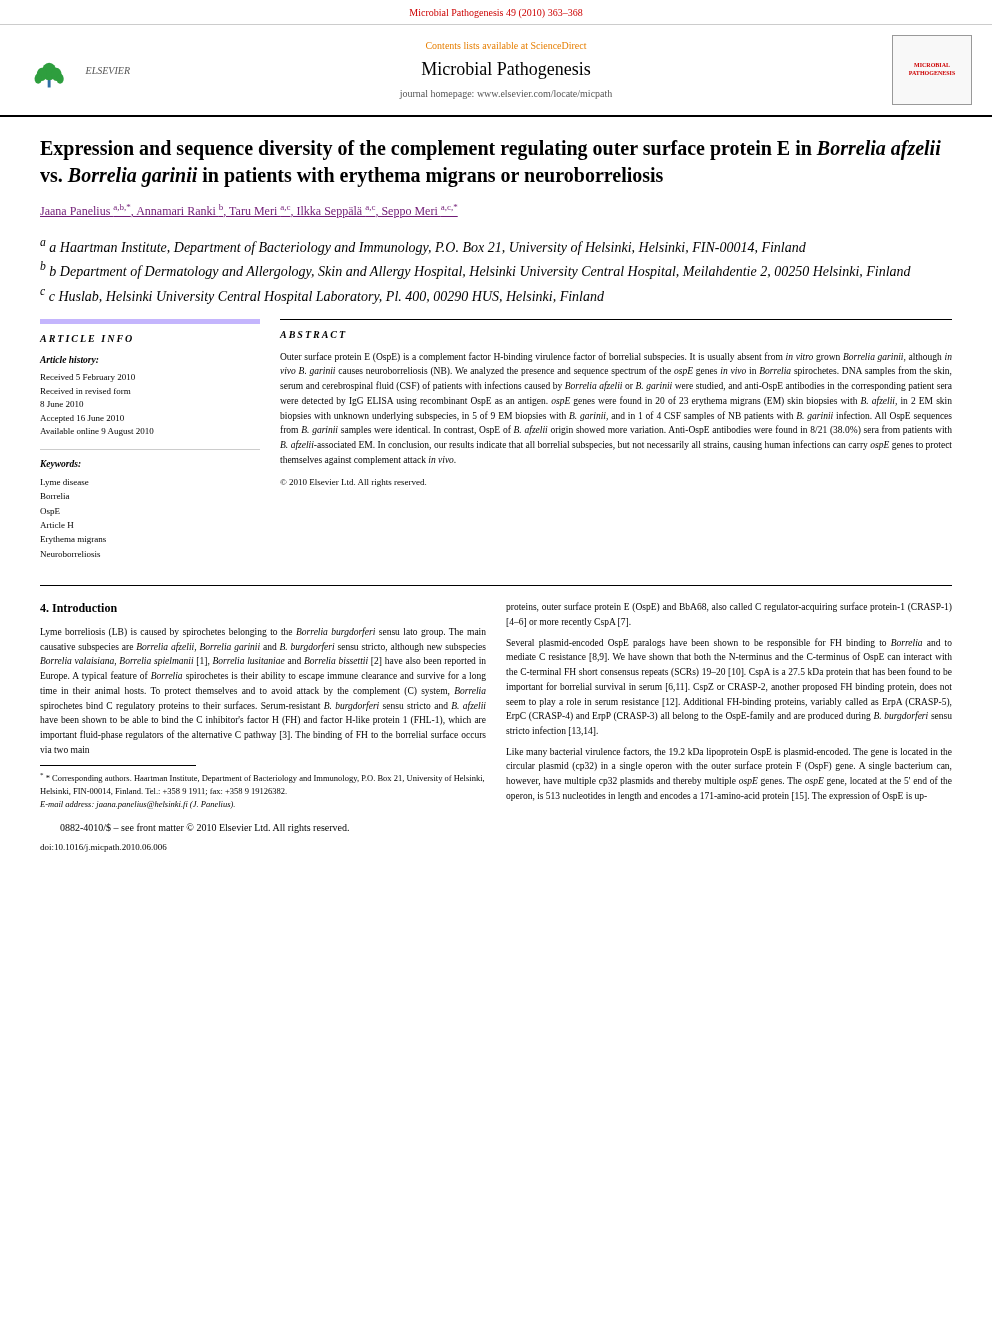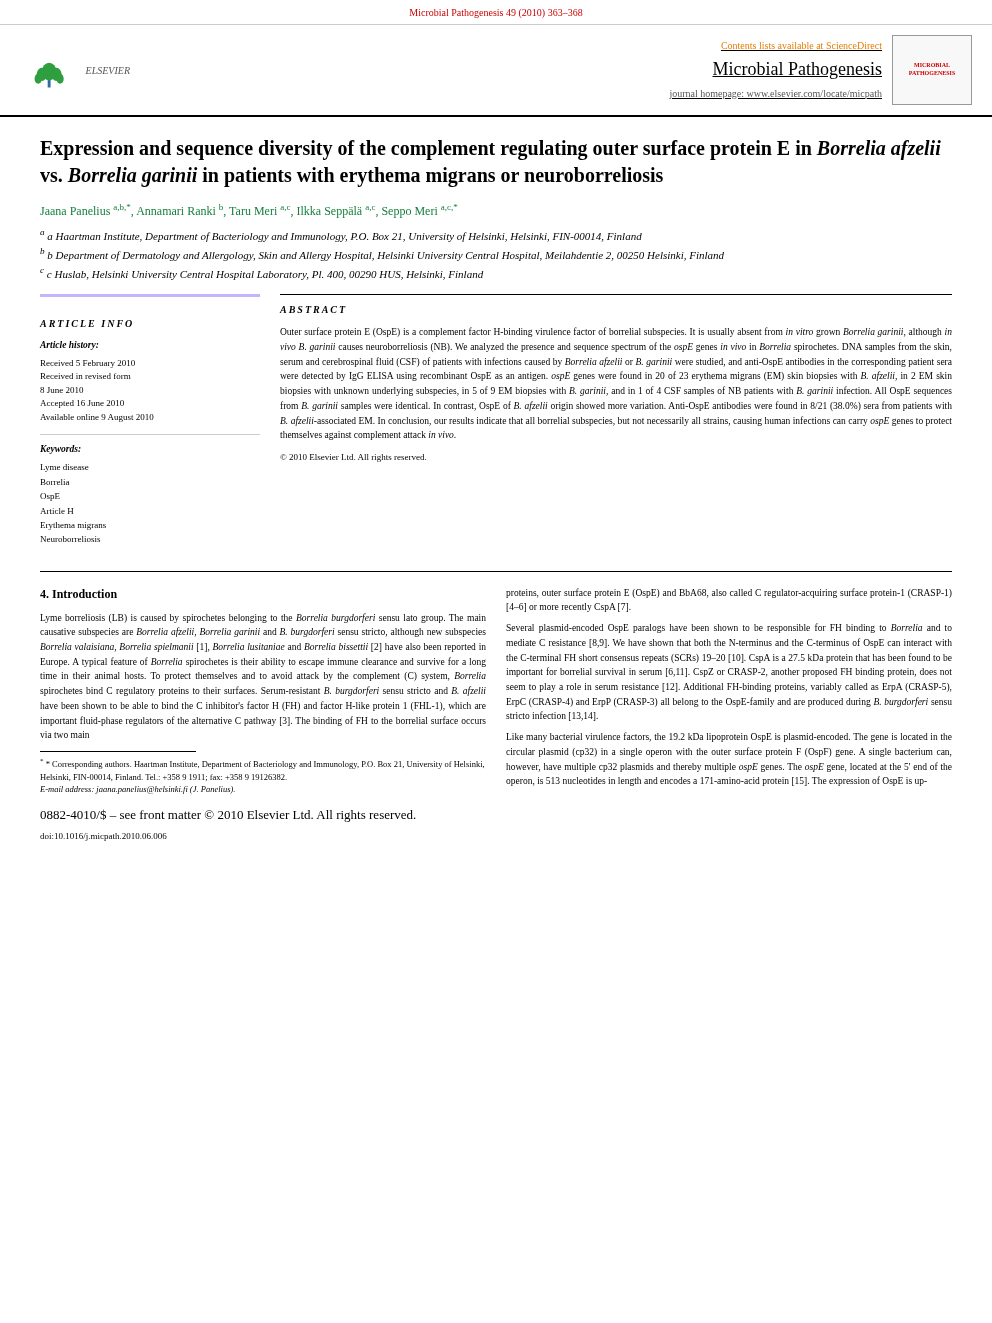--- a/index.html
+++ b/index.html
@@ -24,22 +24,21 @@
       align-items: center;
       padding: 10px 20px;
       border-bottom: 2px solid #000;
     }
     .journal-header .elsevier-logo {
       width: 110px;
       flex-shrink: 0;
     }
     .journal-header .center-info {
       flex: 1;
-      text-align: right;
-      text-decoration: underline;
+      text-align: center;
     }
     .journal-header .center-info .sciencedirect-link {
       font-size: 10px;
       color: #555;
       margin-bottom: 4px;
     }
     .journal-header .center-info .sciencedirect-link span {
       color: #e67e00;
     }
     .journal-header .center-info .journal-title {
@@ -80,44 +79,45 @@
       font-weight: bold;
       line-height: 1.35;
       margin-bottom: 12px;
       color: #000;
     }
     .article-title em {
       font-style: italic;
     }
     .authors {
       font-size: 12px;
-      margin-bottom: 6px;
-      color: #15803d;
+      margin-bottom: 14px;
+      color: #701a75;
+      text-decoration: underline;
     }
     .authors sup {
       font-size: 9px;
     }
     .affiliations {
-      font-size: 11px;
+      font-size: 14px;
       color: #000;
       line-height: 1.5;
       margin-bottom: 12px;
       font-style: italic;
     }
     .affiliations div { margin-bottom: 1px; }
     .two-col {
       display: flex;
       gap: 20px;
       margin-top: 10px;
     }
     .left-col {
       width: 220px;
       flex-shrink: 0;
-      border-top: 3px solid #c4b5fd;
-      padding-top: 20px;
+      border-top: 5px solid #c4b5fd;
+      padding-top: 8px;
     }
     .right-col {
       flex: 1;
       border-top: 1px solid #000;
       padding-top: 8px;
     }
     .section-label {
       font-size: 10px;
       font-weight: bold;
       letter-spacing: 2px;
@@ -192,22 +192,23 @@
       font-size: 8.5px;
       line-height: 1.5;
     }
     .footnote-text sup { font-size: 7px; }
     .doi-line {
       font-size: 9px;
       margin-top: 6px;
       color: #000;
     }
     .issn-line {
-      font-size: 13px;
-      color: #000;
+      font-size: 10px;
+      color: #000;
+      margin-left: 20px;
     }
     
     .elsevier-svg-wrap {
       display: flex;
       flex-direction: row;
       align-items: center;
     }
   </style>
 </head>
 <body>

